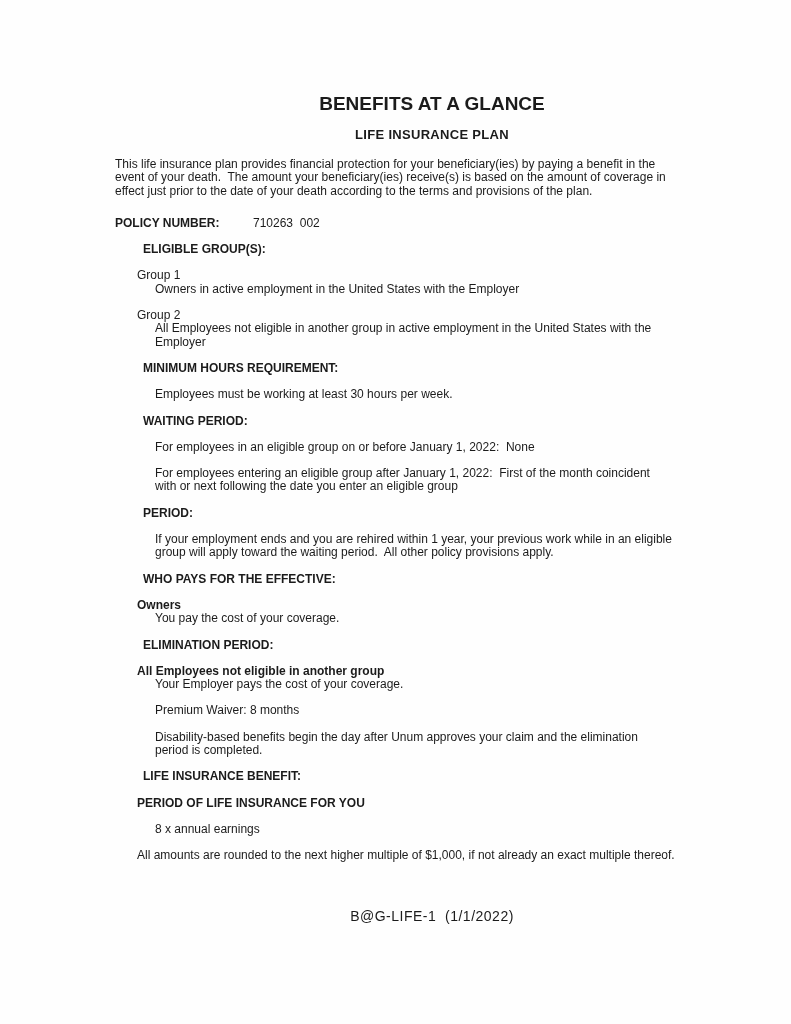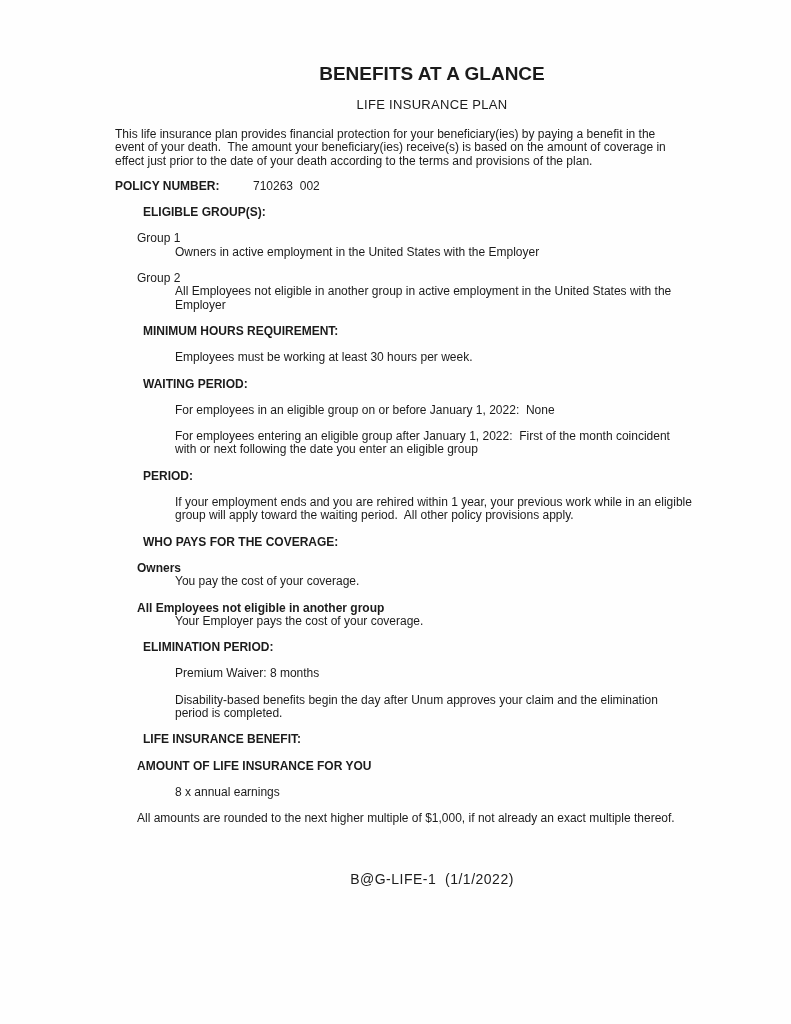--- a/index.html
+++ b/index.html
@@ -8,55 +8,55 @@
     padding: 0;
     background: #ffffff;
   }
   .page {
     position: relative;
     width: 791px;
     height: 1024px;
     margin: 0 auto;
     background: #fefefe;
     box-sizing: border-box;
-    padding: 64px 42px 0 115px;
+    padding: 94px 42px 0 115px;
     font-family: "Liberation Sans", sans-serif;
     color: #1b1b1b;
     overflow: hidden;
     filter: blur(0.2px);
   }
   .doc-title {
     margin: 0;
     font-size: 19px;
     line-height: 20px;
     font-weight: bold;
     text-align: center;
   }
   .doc-subtitle {
     margin-top: 14px;
     font-size: 13px;
     line-height: 14px;
-    font-weight: normal;
+    font-weight: bold;
     text-align: center;
     letter-spacing: 0.3px;
   }
   .block {
     font-size: 12px;
     line-height: 13.3px;
     white-space: pre-wrap;
     margin: 0 0 13px 0;
   }
   .intro {
     margin-top: 16px;
-    margin-bottom: 12px;
+    margin-bottom: 19px;
   }
   .h { font-weight: bold; margin-left: 28px; }
   .b { font-weight: bold; }
   .ind1 { margin-left: 22px; }
-  .ind2 { margin-left: 60px; }
+  .ind2 { margin-left: 40px; }
   .lbl {
     display: inline-block;
     width: 138px;
     font-weight: bold;
   }
   .footer {
     margin-top: 46px;
     font-size: 14px;
     line-height: 15px;
     letter-spacing: 0.5px;
@@ -96,36 +96,36 @@
   <div class="block ind2">For employees in an eligible group on or before January 1, 2022:  None</div>
 
   <div class="block ind2">For employees entering an eligible group after January 1, 2022:  First of the month coincident
 with or next following the date you enter an eligible group</div>
 
   <div class="block h">PERIOD:</div>
 
   <div class="block ind2">If your employment ends and you are rehired within 1 year, your previous work while in an eligible
 group will apply toward the waiting period.  All other policy provisions apply.</div>
 
-  <div class="block h">WHO PAYS FOR THE COVERAGE:</div>
+  <div class="block h">WHO PAYS FOR THE EFFECTIVE:</div>
 
   <div class="block"><div class="ind1 b">Owners</div><div class="ind2">You pay the cost of your coverage.</div></div>
 
+  <div class="block h">ELIMINATION PERIOD:</div>
+
   <div class="block"><div class="ind1 b">All Employees not eligible in another group</div><div class="ind2">Your Employer pays the cost of your coverage.</div></div>
-
-  <div class="block h">ELIMINATION PERIOD:</div>
 
   <div class="block ind2">Premium Waiver: 8 months</div>
 
   <div class="block ind2">Disability-based benefits begin the day after Unum approves your claim and the elimination
 period is completed.</div>
 
   <div class="block h">LIFE INSURANCE BENEFIT:</div>
 
-  <div class="block ind1 b">AMOUNT OF LIFE INSURANCE FOR YOU</div>
+  <div class="block ind1 b">PERIOD OF LIFE INSURANCE FOR YOU</div>
 
   <div class="block ind2">8 x annual earnings</div>
 
   <div class="block ind1">All amounts are rounded to the next higher multiple of $1,000, if not already an exact multiple thereof.</div>
 
   <div class="footer">B@G-LIFE-1  (1/1/2022)</div>
 
 </div>
 
 </body></html>

